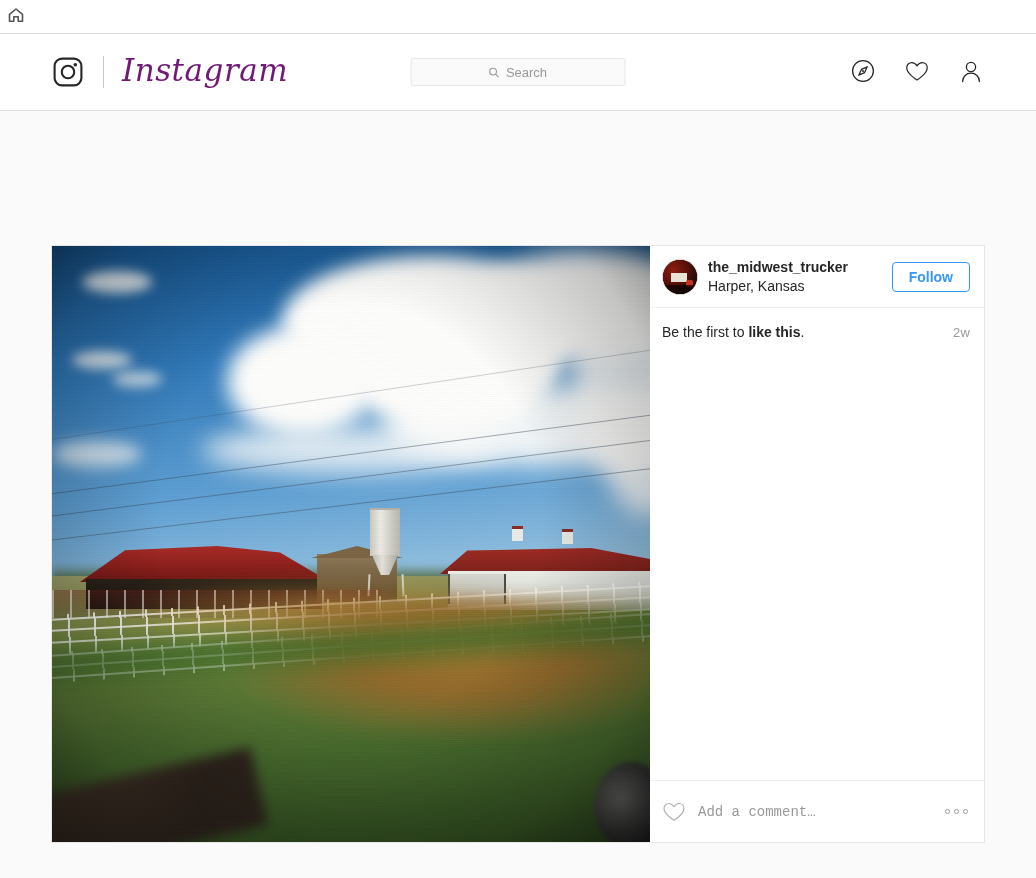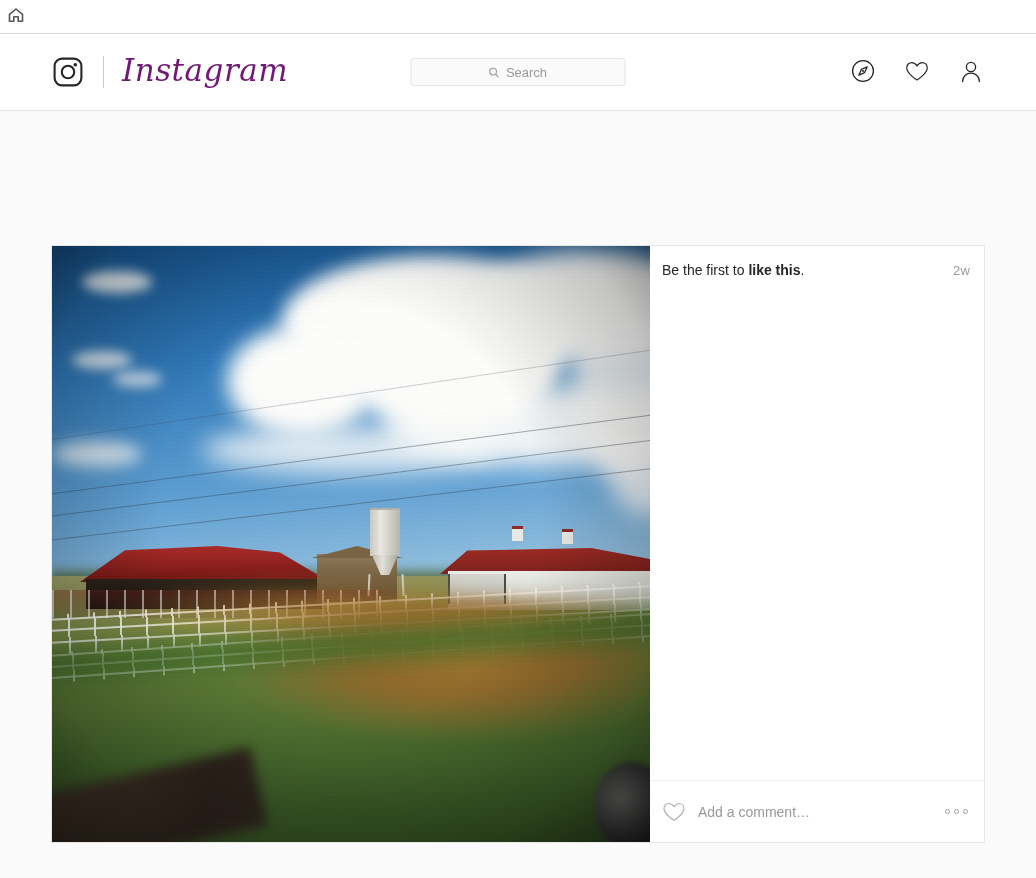--- a/index.html
+++ b/index.html
@@ -417,21 +417,21 @@
     gap: 12px;
   }
   .heart-btn { width: 24px; height: 24px; flex: 0 0 auto; display: flex; }
   .comment-input {
     flex: 1 1 auto;
     border: none;
     outline: none;
     font-size: 14px;
     color: #262626;
     background: transparent;
-    font-family: Liberation Sans, sans-serif;
+    font-family: Liberation Mono, monospace;
     min-width: 0;
   }
   .comment-input::placeholder { color: #999999; }
   .more-btn {
     flex: 0 0 auto;
     display: flex; align-items: center; gap: 4px;
     padding: 4px 2px;
   }
   .more-btn i {
     display: block;
@@ -572,20 +572,33 @@
       <div class="grassband"></div>
       <div class="road"></div>
       <div class="tire"></div>
 
       <div class="photo-grain"></div>
       <div class="vignette"></div>
     </div>
 
     <div class="side">
 
+      <div class="post-header">
+        <div class="avatar">
+          <span class="a-bg"></span>
+          <span class="a-box"></span>
+          <span class="a-spot"></span>
+          <span class="a-dark"></span>
+        </div>
+        <div class="author">
+          <span class="username">the_midwest_trucker</span>
+          <span class="location">Harper, Kansas</span>
+        </div>
+        <button class="follow-btn">Follow</button>
+      </div>
 
       <div class="likes-row">
         <span class="likes-text"><span>Be the first to </span><span class="like-link">like this</span><span>.</span></span>
         <span class="timestamp">2w</span>
       </div>
 
       <div class="spacer"></div>
 
       <div class="comment-bar">
         <span class="heart-btn">

